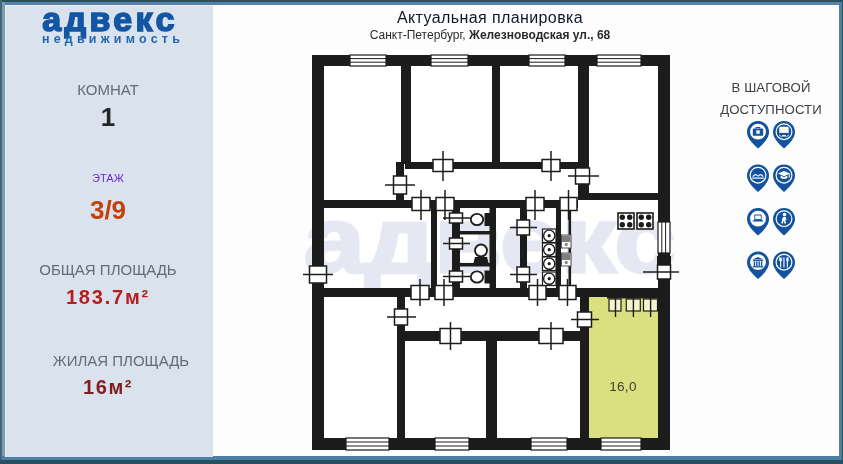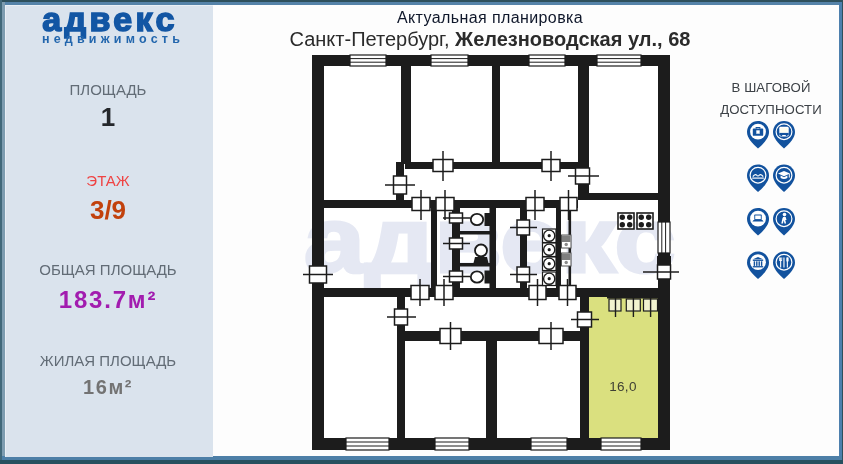--- a/index.html
+++ b/index.html
@@ -456,33 +456,33 @@
       <g fill="#fff">
         <rect x="-3.9" y="-5" width="1.1" height="10"></rect>
         <path d="M-5,-5 L-4.8,-1.6 L-1.9,-1.6 L-1.7,-5 L-2.7,-5 L-2.7,-2.6 L-3.9,-2.6 L-3.9,-5 Z" fill-opacity="0.9"></path>
         <rect x="-0.6" y="-5" width="1.1" height="10"></rect>
         <rect x="2.8" y="-5" width="1.1" height="10"></rect>
         <path d="M2.4,-5 L4.6,-5 L4.6,-1.3 Q3.5,-0.5 2.4,-1.3 Z"></path>
       </g>
     </g>
 </svg>
 
-<div class="abs" style="left:6px;top:81px;width:204px;text-align:center;color:#626c76;font-size:15px;">ПЛОЩАДЬ</div>
+<div class="abs" style="left:6px;top:81px;width:204px;text-align:center;color:#626c76;font-size:15px;">КОМНАТ</div>
 
 <div class="abs" style="left:6px;top:102px;width:204px;text-align:center;color:#24272b;font-size:26px;font-weight:bold;">1</div>
 
-<div class="abs" style="left:6px;top:172px;width:204px;text-align:center;color:#ef4444;font-size:15px;">ЭТАЖ</div>
+<div class="abs" style="left:6px;top:172px;width:204px;text-align:center;color:#6d28d9;font-size:11px;">ЭТАЖ</div>
 
 <div class="abs" style="left:6px;top:194.5px;width:204px;text-align:center;color:#c2410c;font-size:26px;font-weight:bold;">3/9</div>
 
 <div class="abs" style="left:6px;top:260.5px;width:204px;text-align:center;color:#626c76;font-size:15px;">ОБЩАЯ ПЛОЩАДЬ</div>
 
-<div class="abs" style="left:6px;top:285.5px;width:204px;text-align:center;color:#a21caf;font-size:24px;font-weight:bold;letter-spacing:1.8px;">183.7м²</div>
-
-<div class="abs" style="left:6px;top:351.5px;width:204px;text-align:center;color:#626c76;font-size:15px;">ЖИЛАЯ ПЛОЩАДЬ</div>
-
-<div class="abs" style="left:6px;top:376px;width:204px;text-align:center;color:#737373;font-size:20px;font-weight:bold;letter-spacing:1.6px;">16м²</div>
+<div class="abs" style="left:6px;top:285.5px;width:204px;text-align:center;color:#b91c1c;font-size:20px;font-weight:bold;letter-spacing:1.8px;">183.7м²</div>
+
+<div class="abs" style="left:19px;top:351.5px;width:204px;text-align:center;color:#626c76;font-size:15px;">ЖИЛАЯ ПЛОЩАДЬ</div>
+
+<div class="abs" style="left:6px;top:376px;width:204px;text-align:center;color:#7f1d1d;font-size:20px;font-weight:bold;letter-spacing:1.6px;">16м²</div>
 
 <div class="abs" style="left:310px;top:9px;width:360px;text-align:center;color:#0f172a;font-size:16px;letter-spacing:0.4px;">Актуальная планировка</div>
 
-<div class="abs" style="left:220px;top:28px;width:540px;text-align:center;color:#2b2b2b;font-size:20px;">Санкт-Петербург, <b>Железноводская ул., 68</b></div>
+<div class="abs" style="left:220px;top:28px;width:540px;text-align:center;color:#2b2b2b;font-size:12px;">Санкт-Петербург, <b>Железноводская ул., 68</b></div>
 
 <div class="abs" style="left:692px;top:76.5px;width:158px;text-align:center;color:#3c4146;font-size:13.2px;line-height:22.5px;letter-spacing:0.1px;">В ШАГОВОЙ<br>ДОСТУПНОСТИ</div>
 
 </body></html>

